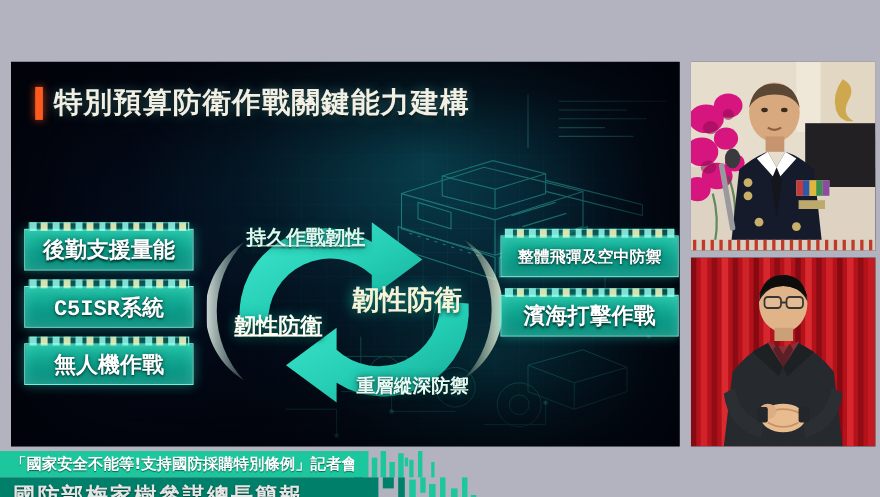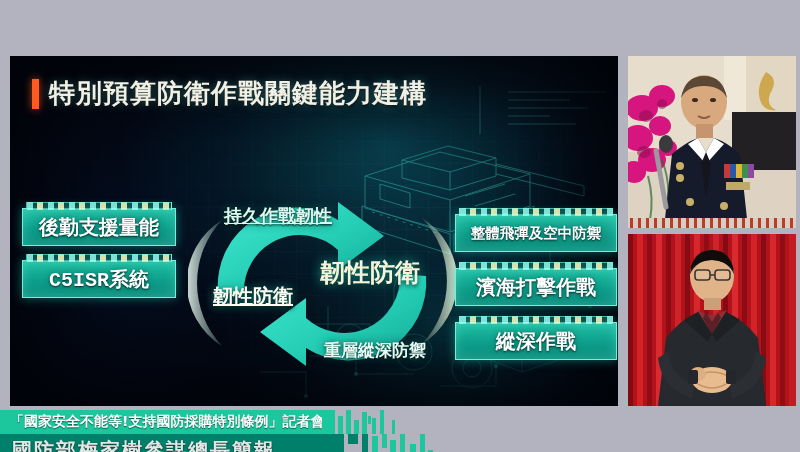--- a/index.html
+++ b/index.html
@@ -231,29 +231,29 @@
     <div class="cyc-label" id="cyc-right">韌性防衛</div>
     <div class="cyc-label" id="cyc-bottom">重層縱深防禦</div>
     <div class="cyc-label" id="cyc-left">韌性防衛</div>
 
     <div class="pill pill-l1">
       <span class="pill-label">後勤支援量能</span>
     </div>
     <div class="pill pill-l2">
       <span class="pill-label">C5ISR系統</span>
     </div>
+    <div class="pill pill-l3">
+      <span class="pill-label">無人機作戰</span>
+    </div>
 
     <div class="pill pill-r2 wide">
       <span class="pill-label">濱海打擊作戰</span>
     </div>
     <div class="pill pill-r1 wide">
       <span class="pill-label" style="font-size:14.5px">整體飛彈及空中防禦</span>
-    </div>
-    <div class="pill pill-r3 wide">
-      <span class="pill-label">縱深作戰</span>
     </div>
 
   </div>
 
   <div class="photo" id="photo-top">
     <div class="ph-inner">
       <svg viewBox="0 0 168 172" preserveAspectRatio="xMidYMid slice">
 
         <rect width="168" height="172" fill="#ded3c2"></rect>
         <rect x="0" y="0" width="168" height="96" fill="#e6ddcd"></rect>

